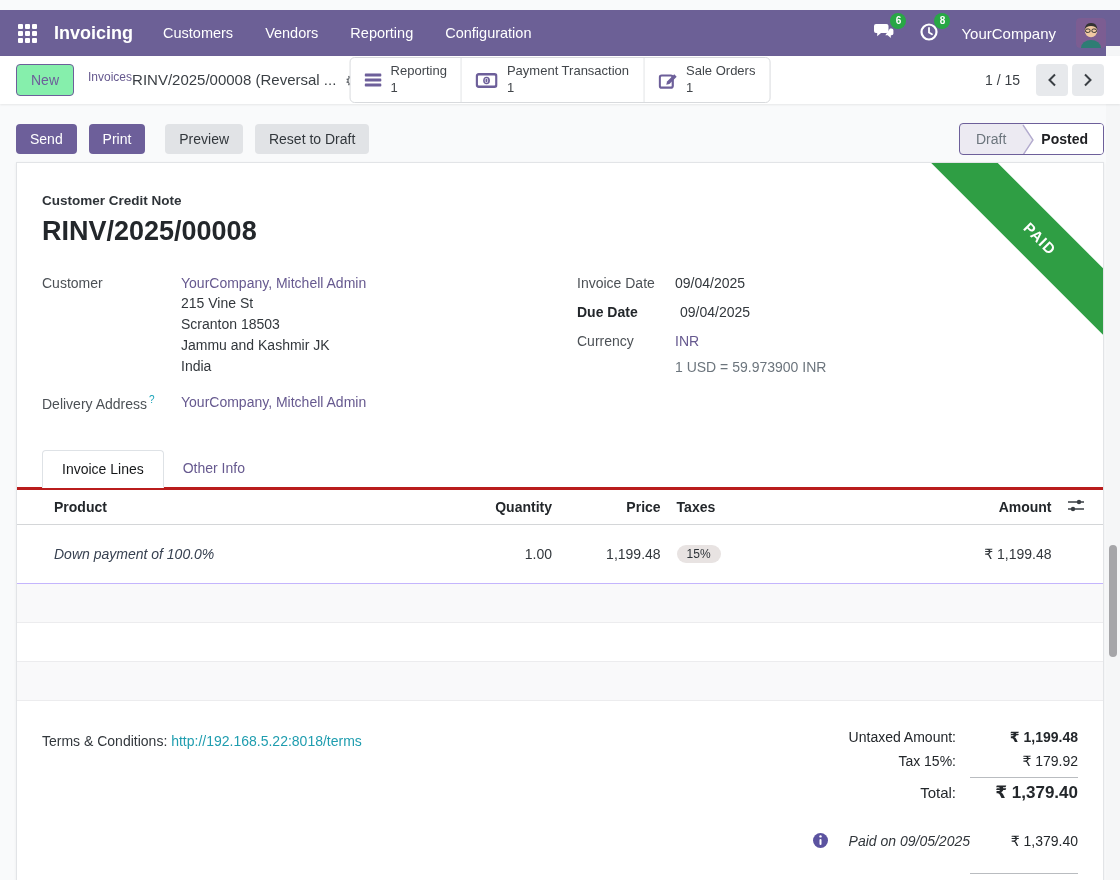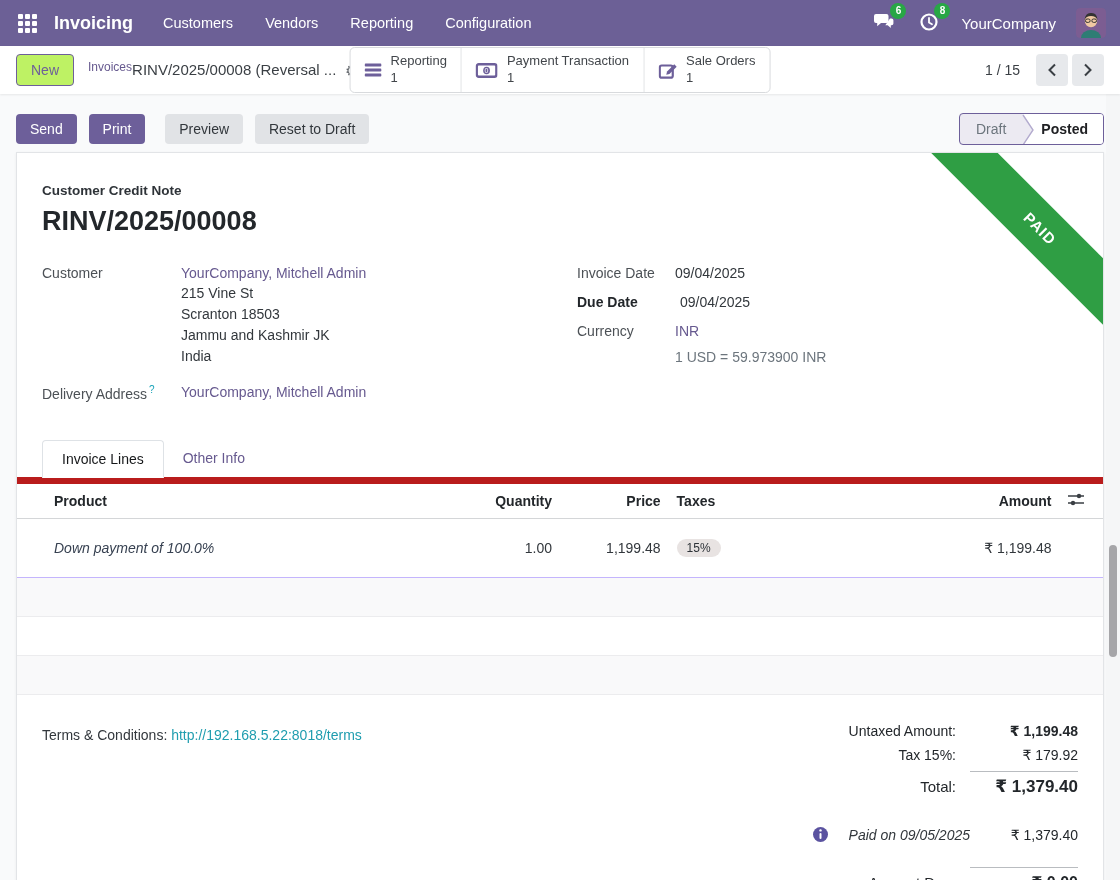--- a/index.html
+++ b/index.html
@@ -1,35 +1,35 @@
 <!DOCTYPE html>
 <html><head>
 <meta charset="utf-8">
 <style>
   * { box-sizing: border-box; margin: 0; padding: 0; }
   html,body { width:1120px; height:880px; overflow:hidden; }
   body { font-family:"Liberation Sans","DejaVu Sans",sans-serif; font-size:14px; color:#32373c; background:#f9fafb; }
 
   
-  .topbar { height:46px; background:#6c6096; display:flex; align-items:center; padding:8px 14px; color:#fff; }
+  .topbar { height:46px; background:#6c6096; display:flex; align-items:center; padding:8px 14px; color:#fff;margin-top:10px; }
   .apps-btn { background:none; border:none; cursor:pointer; padding:4px; }
   .grid-icon { display:grid; grid-template-columns:repeat(3,5px); gap:2px; }
   .grid-icon i { width:5px; height:5px; background:#fff; border-radius:1px; display:block; }
   .app-name { font-size:18px; font-weight:700; margin:0 30px 0 13px; cursor:pointer; }
   .tb-menus { display:flex; gap:32px; }
   .tb-menus a { color:#fff; text-decoration:none; font-size:14.5px; cursor:pointer; }
   .tb-right { margin-left:auto; display:flex; align-items:center; gap:20px; }
   .tb-icon-btn { position:relative; background:none; border:none; cursor:pointer; padding:2px; }
   .badge { position:absolute; top:-7px; right:-9px; background:#28a745; color:#fff; font-size:10px; line-height:15px; min-width:16px; height:16px; border-radius:8px; text-align:center; padding:0 3px; font-weight:700; }
   .company-name { font-size:15px; cursor:pointer; }
   .avatar { width:30px; height:30px; border-radius:4px; overflow:hidden; cursor:pointer; display:block; }
 
   
   .control-panel { height:48px; background:#fff; display:flex; align-items:center; padding:0 16px; box-shadow:0 1px 2px rgba(0,0,0,.08); position:relative; z-index:5; }
-  .btn-new { border:1px solid #6d5f9a; color:#6d5f9a; background:#bef264; border-radius:4px; padding:7px 14px; font-size:14px; font-weight:500; cursor:pointer; }
+  .btn-new { border:1px solid #6d5f9a; color:#6d5f9a; background:#86efac; border-radius:4px; padding:7px 14px; font-size:14px; font-weight:500; cursor:pointer; }
   .breadcrumbs { margin-left:14px; display:flex; flex-direction:row; justify-content:center; line-height:1.15; }
   .bc-parent { font-size:12px; color:#66598f; text-decoration:none; cursor:pointer; }
   .bc-current-row { display:flex; align-items:center; gap:9px; }
   .bc-current { font-size:15px; color:#3a3f44; }
   .gear { font-size:15px; color:#5f6368; cursor:pointer; line-height:1; }
   .smart-buttons { position:absolute; left:50%; transform:translateX(-50%); display:flex; border:1px solid #d8dadd; border-radius:5px; background:#fff; }
   .smart-btn { display:flex; align-items:center; gap:9px; padding:5px 14px; background:none; border:none; border-left:1px solid #e2e4e7; cursor:pointer; text-align:left; }
   .smart-btn:first-child { border-left:none; }
   .sb-text { display:flex; flex-direction:column; line-height:1.3; }
   .sb-label, .sb-count { font-size:13px; color:#42464b; }
@@ -65,21 +65,21 @@
   .addr-first { margin-bottom:2px; }
   .delivery-row { margin-top:17px; }
   .f-label sup { color:#17a2b8; font-size:10px; margin-left:2px; }
   .col-right .field-row { margin-bottom:13px; }
   .col-right .f-label { width:98px; }
   .f-label.bold { color:#23272b; font-weight:700; }
   .due-val { padding-left:5px; }
   .rate { color:#6c757d; padding-left:98px; margin-top:-3px; }
 
   
-  .tabs { margin:38px 0 0; padding-left:25px; border-bottom:7px solid #b91c1c; display:flex; }
+  .tabs { margin:38px 0 0; padding-left:25px; border-bottom:3px solid #b91c1c; display:flex; }
   .tab { padding:10px 19px; font-size:14px; cursor:pointer; border-radius:4px 4px 0 0; }
   .tab.active { background:#fff; border:1px solid #dee2e6; border-bottom:1px solid #fff; margin-bottom:-1px; color:#16181a; }
   .tab.inactive { color:#66598f; }
 
   
   table.lines { width:100%; border-collapse:collapse; font-size:14px; }
   .lines th { font-weight:700; color:#23272b; text-align:left; padding:9px 8px; border-bottom:1px solid #d4d6d8; }
   .lines th.num { text-align:right; }
   .lines th.first, .lines td.first { padding-left:37px; }
   .lines td { padding:20px 8px; border-bottom:1px solid #c4b5fd; }

